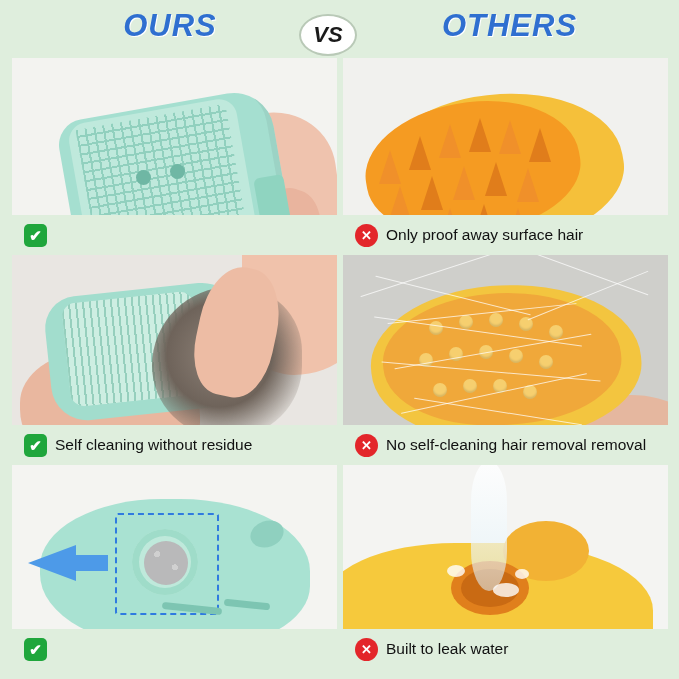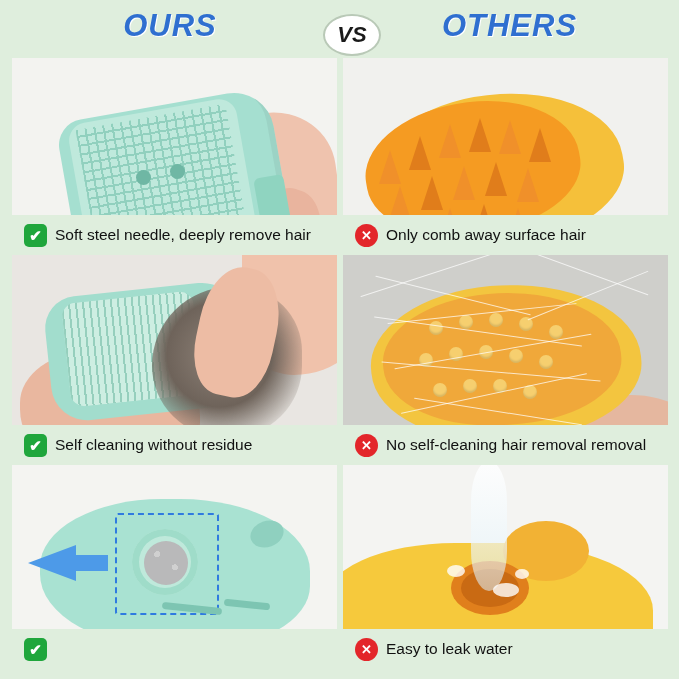--- a/index.html
+++ b/index.html
@@ -30,21 +30,21 @@
     font-style: italic;
     color: #2f6fd0;
     letter-spacing: 1px;
     text-align: center;
     text-shadow: 1px 1px 0 #ffffff;
   }
   .header-title.ours { left: 0; width: 340px; }
   .header-title.others { left: 340px; width: 339px; }
   .vs-badge {
     position: absolute;
-    left: 323px;
+    left: 299px;
     top: 14px;
     width: 58px;
     height: 42px;
     border-radius: 50%;
     background: #ffffff;
     border: 2px solid #b9c9b7;
     box-sizing: border-box;
     display: flex;
     align-items: center;
     justify-content: center;
@@ -395,21 +395,20 @@
       <div class="c1-thumb"></div>
       <div class="c1-body"></div>
       <div class="c1-plate"></div>
       <div class="c1-bristles"></div>
       <div class="c1-hole" style="left:124px; top:112px;"></div>
       <div class="c1-hole" style="left:158px; top:106px;"></div>
       <div class="c1-tab"></div>
     </div>
     <div class="caption">
       <span class="mark ok">✔</span>
-      <span class="cap-text">Soft steel needle, deeply remove hair</span>
     </div>
   </div>
 
   <div class="cell" style="left:343px; top:58px; width:325px; height:197px;">
     <div class="photo c2-bg">
       <div class="c2-body"></div>
       <div class="c2-pad"></div>
       <div class="c2-spike" style="left:36px;  top:92px;"></div>
       <div class="c2-spike dark" style="left:66px;  top:78px;"></div>
       <div class="c2-spike" style="left:96px;  top:66px;"></div>
@@ -421,21 +420,21 @@
       <div class="c2-spike" style="left:110px; top:108px;"></div>
       <div class="c2-spike dark" style="left:142px; top:104px;"></div>
       <div class="c2-spike" style="left:174px; top:110px;"></div>
       <div class="c2-spike dark" style="left:62px;  top:160px;"></div>
       <div class="c2-spike" style="left:96px;  top:150px;"></div>
       <div class="c2-spike dark" style="left:130px; top:146px;"></div>
       <div class="c2-spike" style="left:164px; top:150px;"></div>
     </div>
     <div class="caption">
       <span class="mark no">✕</span>
-      <span class="cap-text">Only comb away surface hair</span>
+      <span class="cap-text">Only proof away surface hair</span>
     </div>
   </div>
 
   <div class="cell" style="left:12px; top:255px; width:325px; height:210px;">
     <div class="photo c3-bg">
       <div class="c3-armtop"></div>
       <div class="c3-hand"></div>
       <div class="c3-body"></div>
       <div class="c3-plate"></div>
       <div class="c3-hairball"></div>
@@ -508,17 +507,17 @@
       <div class="c6-crown"></div>
       <div class="c6-hole"></div>
       <div class="c6-hole-in"></div>
       <div class="c6-stream"></div>
       <div class="c6-splash" style="left:104px; top:100px; width:18px; height:12px;"></div>
       <div class="c6-splash" style="left:172px; top:104px; width:14px; height:10px;"></div>
       <div class="c6-splash" style="left:150px; top:118px; width:26px; height:14px;"></div>
     </div>
     <div class="caption">
       <span class="mark no">✕</span>
-      <span class="cap-text">Easy to leak water</span>
+      <span class="cap-text">Built to leak water</span>
     </div>
   </div>
 
 </div>
 
 </body></html>

